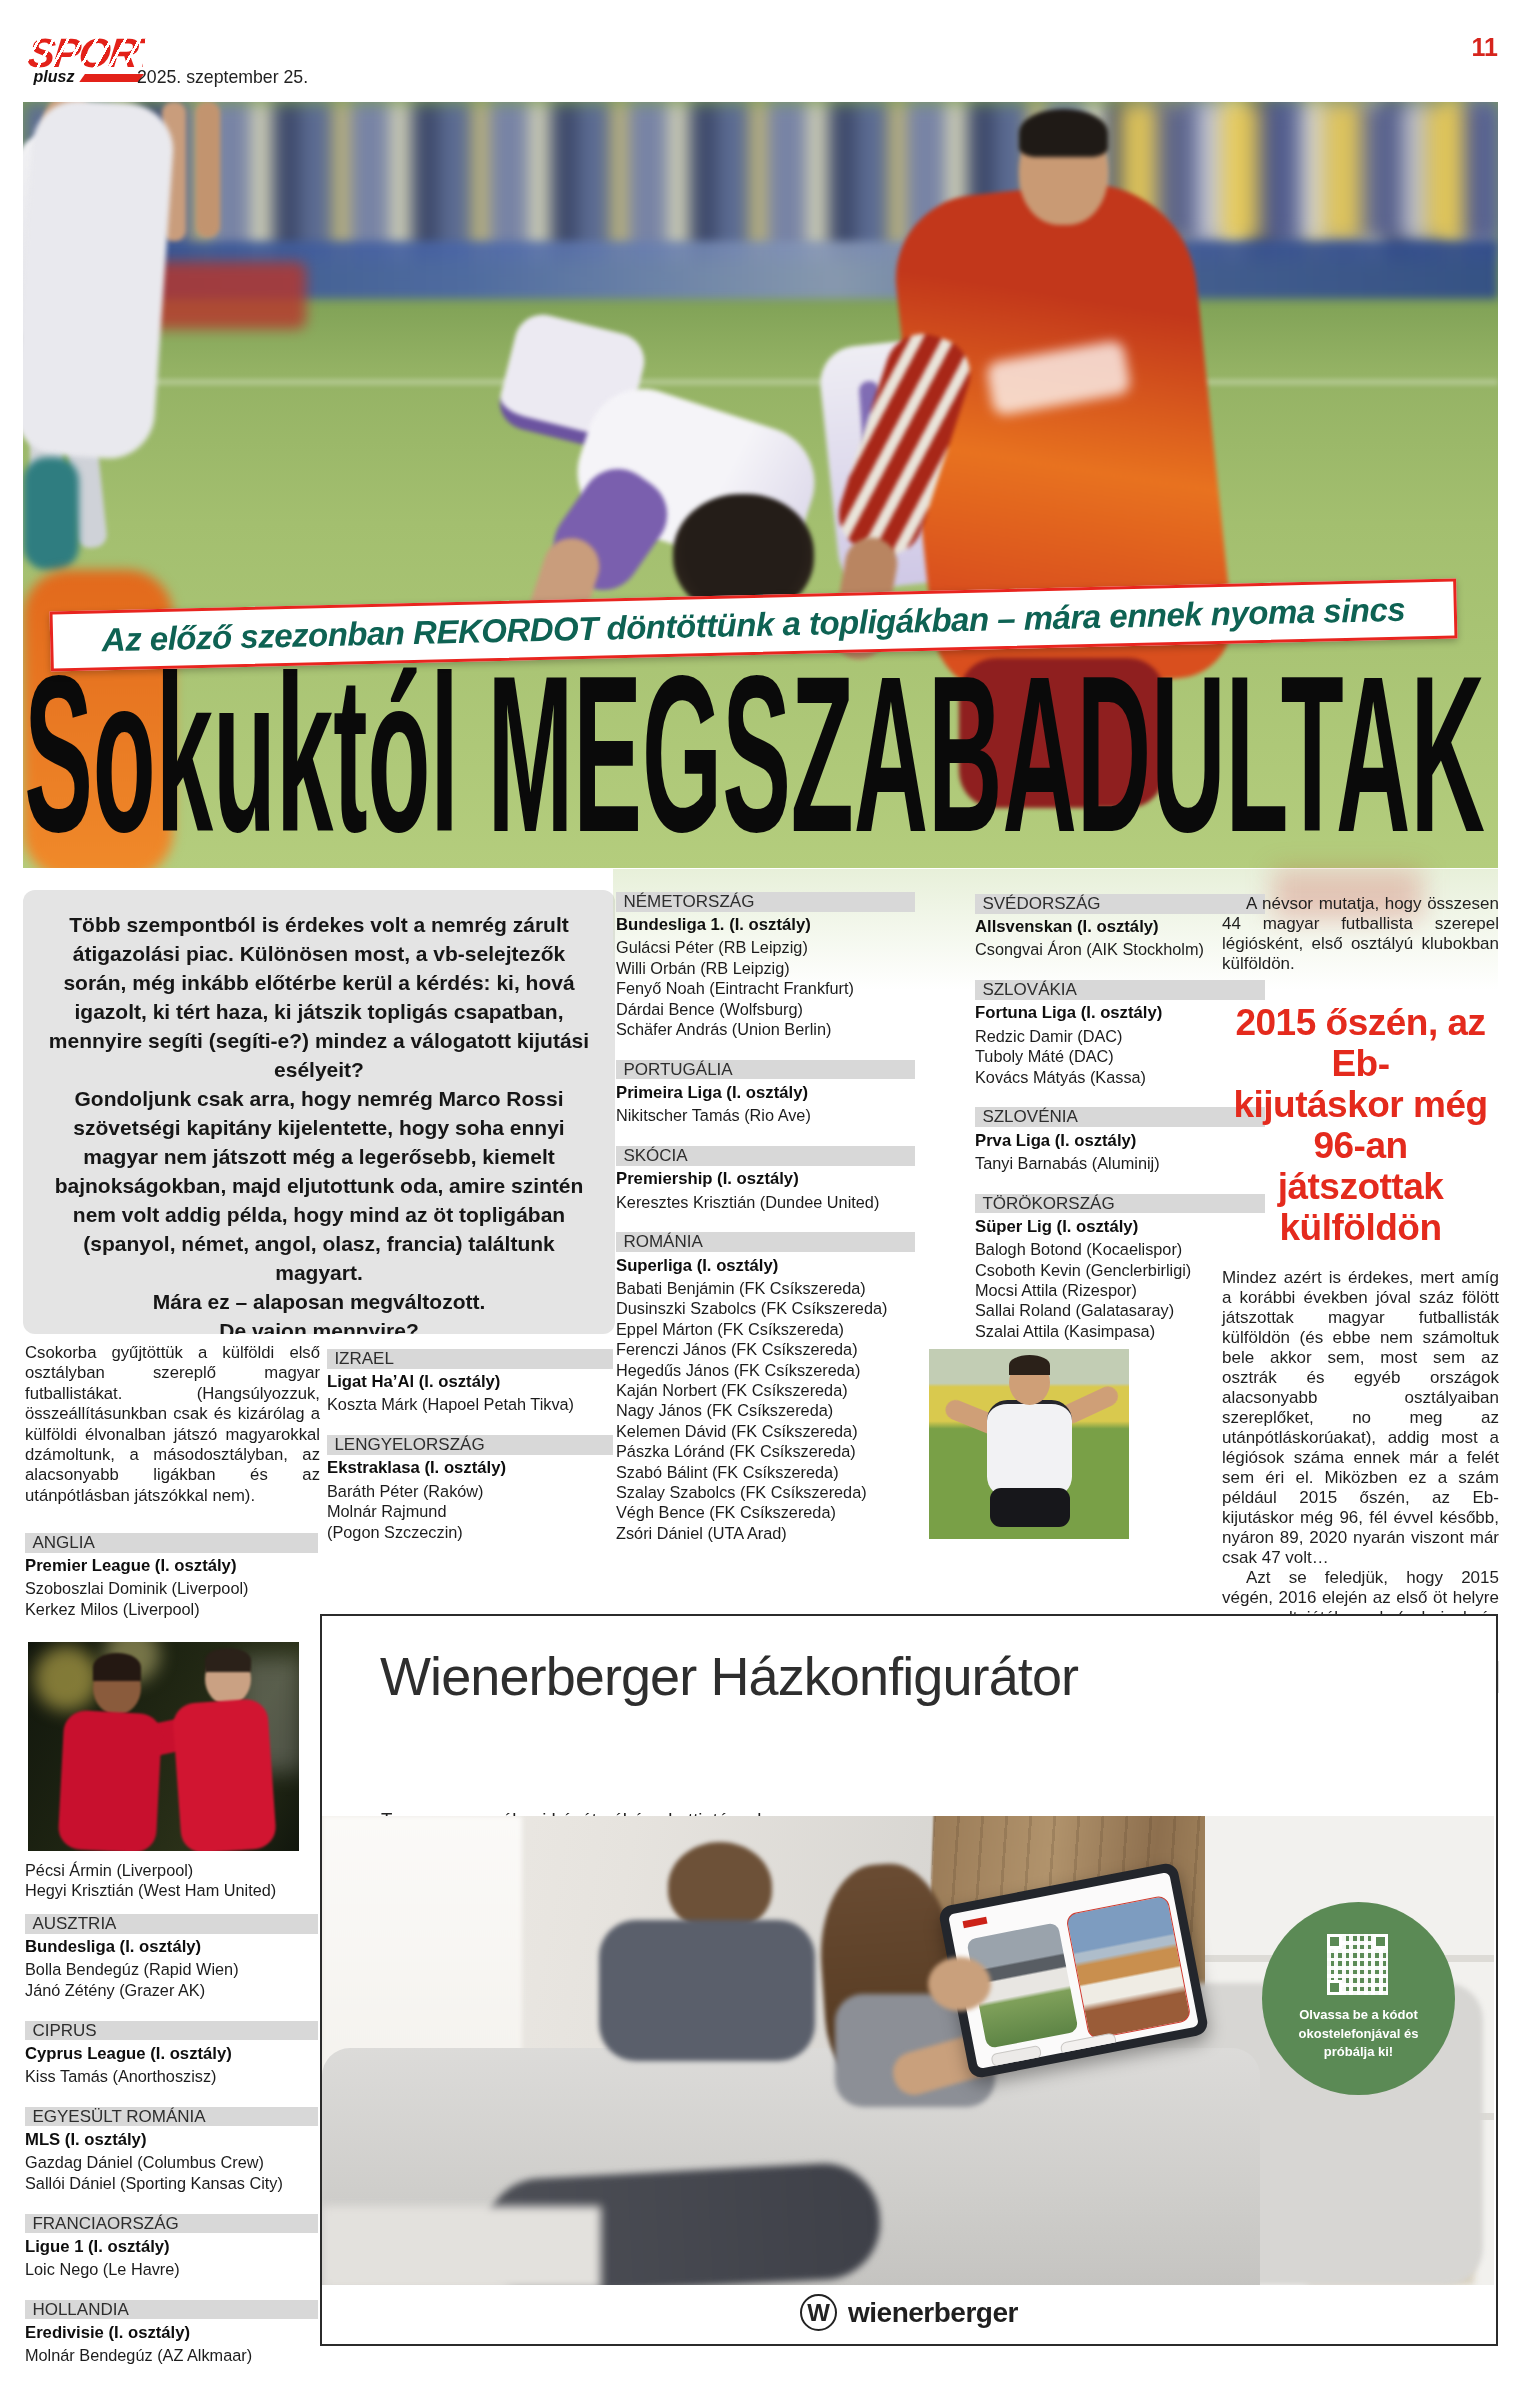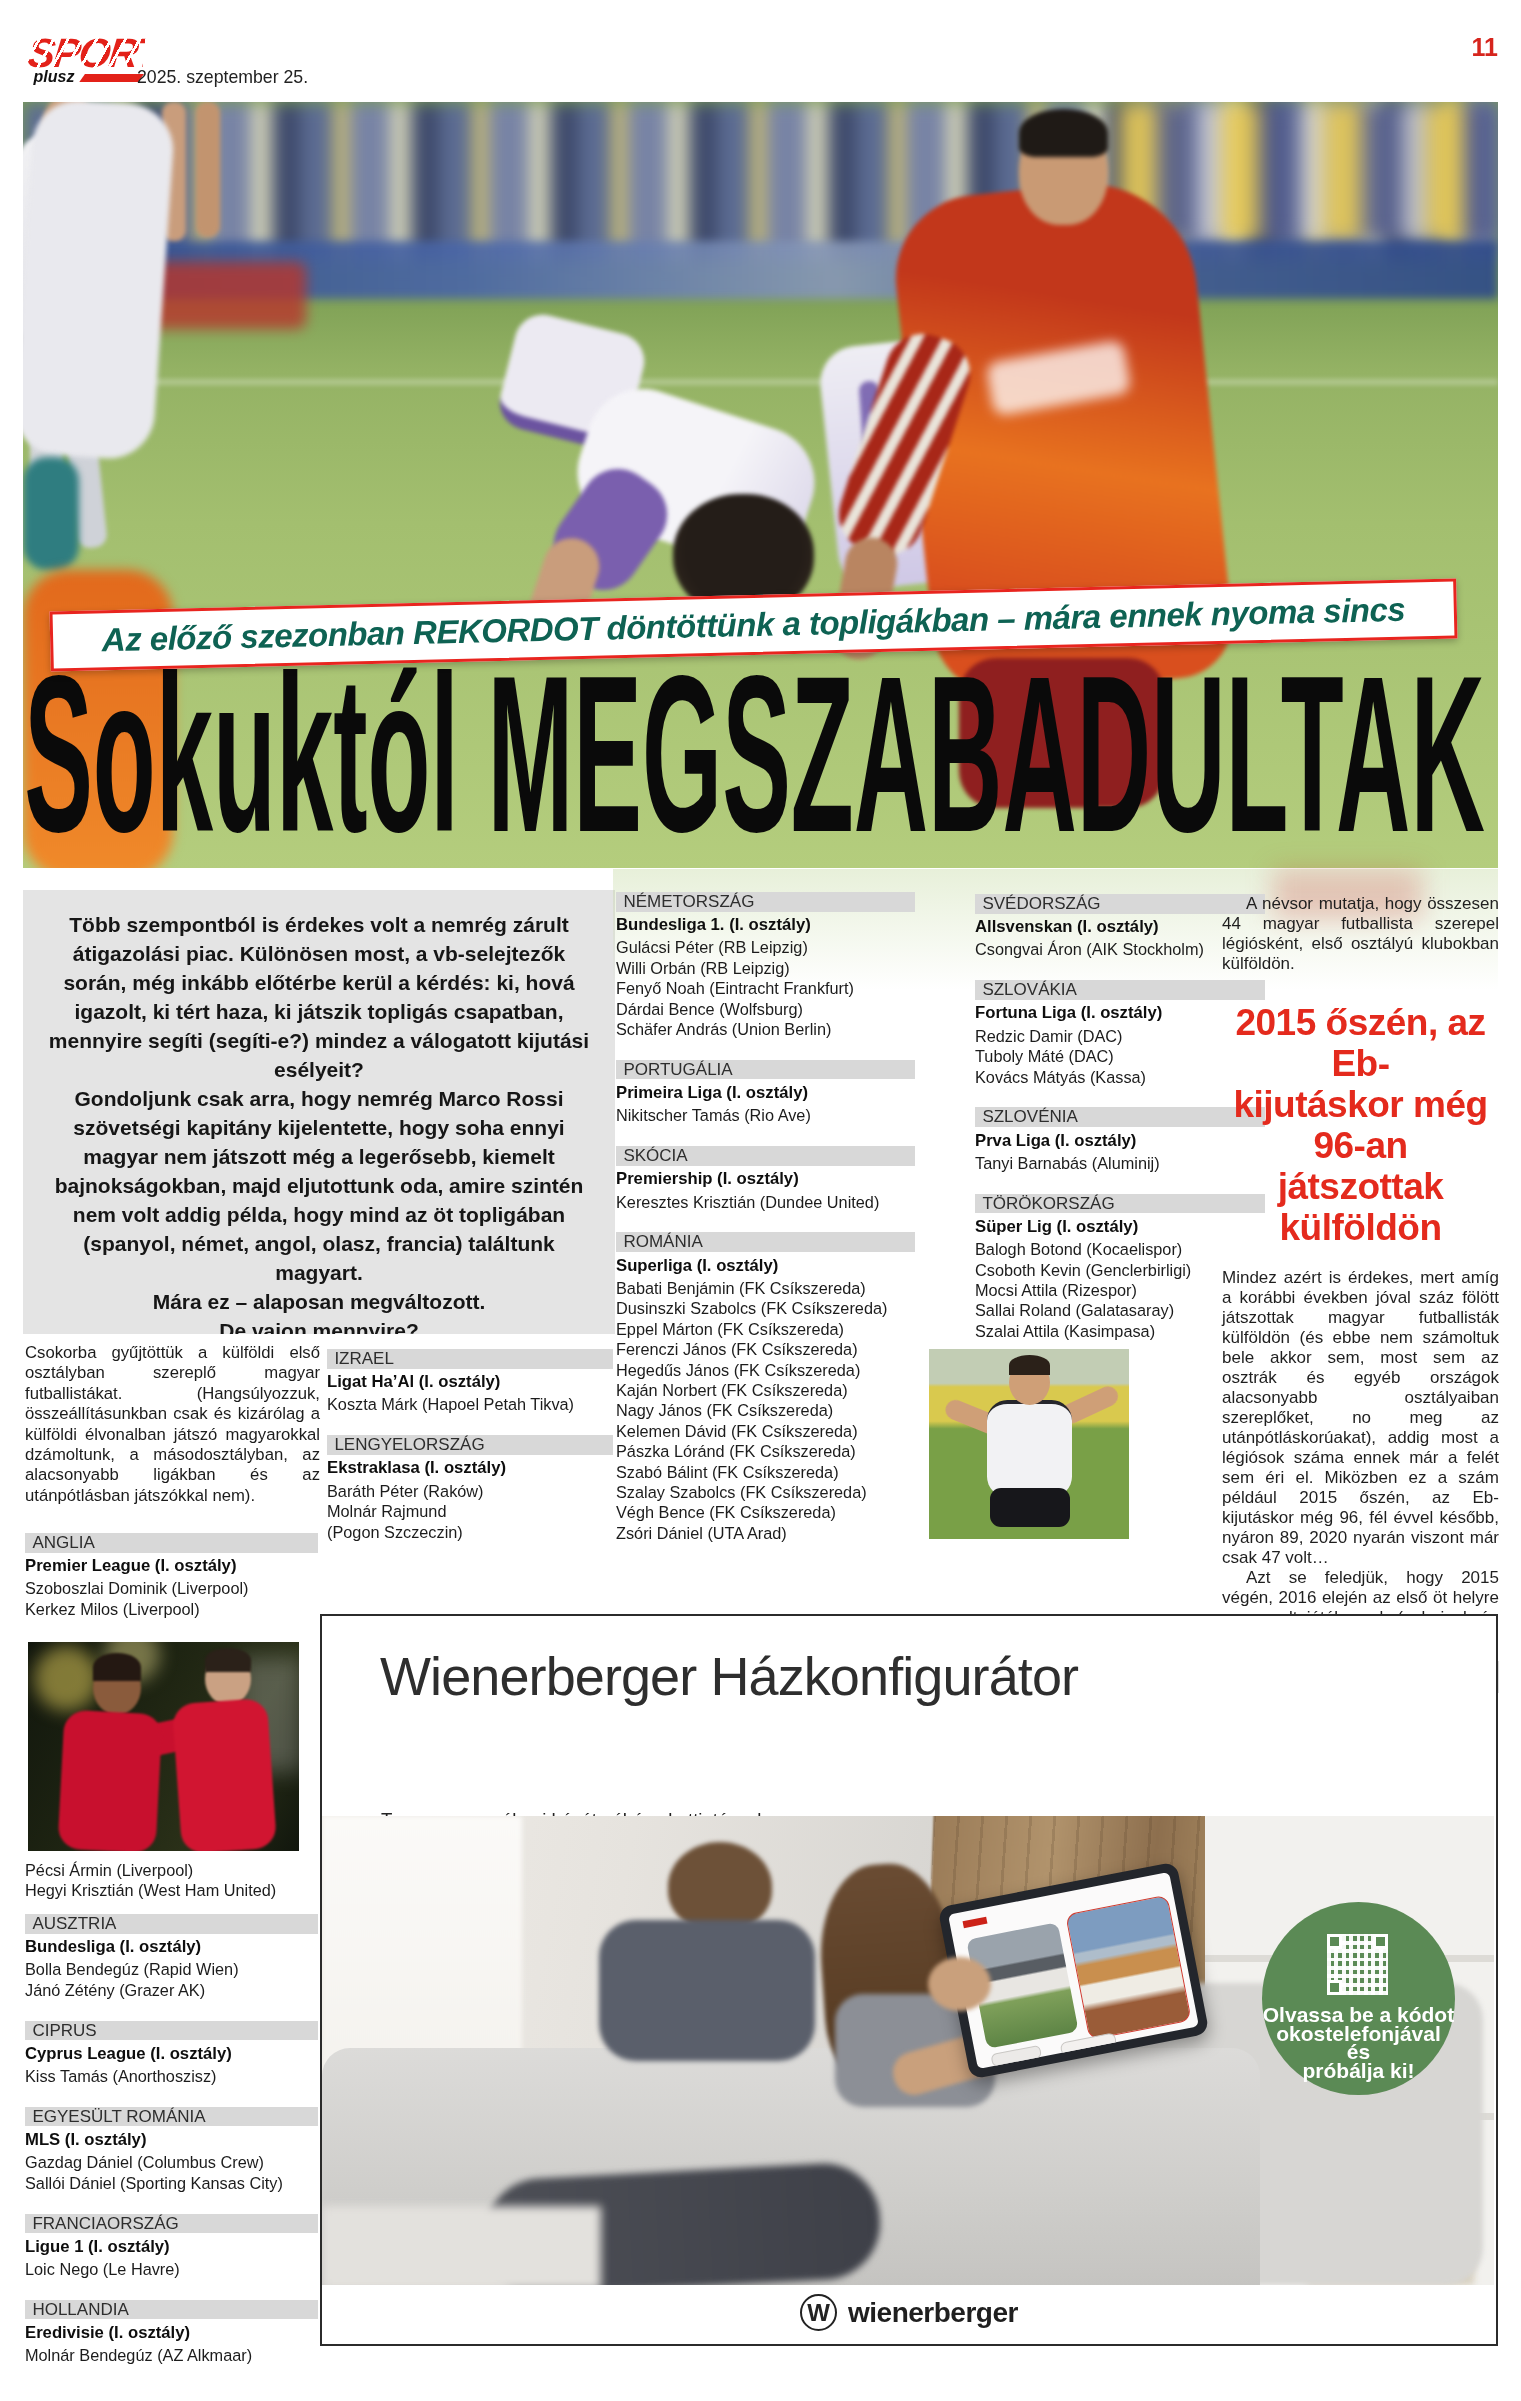--- a/index.html
+++ b/index.html
@@ -60,21 +60,21 @@
   .froros{left:1345px;top:33px;width:150px;height:308px;background:linear-gradient(#e2691c,#f08a2a);border-radius:46px;filter:blur(5.6px);}
   
   .kicker{position:absolute;left:50px;top:595px;width:1401px;height:54px;background:#fff;border:3.7px solid #e8251f;
     transform:rotate(-1.35deg);z-index:5;display:flex;align-items:center;justify-content:center;
     box-shadow:0 2.8px 7.4px rgba(0,0,0,.25);}
   .kicker span{font-style:italic;font-weight:bold;font-size:33px;color:#0e6253;white-space:nowrap;letter-spacing:-0.5px;}
   
   .headline{position:absolute;left:23px;top:641px;z-index:4;}
   
   .lead{position:absolute;left:23px;top:890px;width:592px;height:444px;background:#e4e4e4;box-sizing:border-box;
-    padding:20.4px 20.4px 0;overflow:hidden;}
+    padding:20.4px 20.4px 0;overflow:hidden;border-radius:12px;}
   .lead p{margin:0;font-weight:bold;font-size:21px;line-height:29px;text-align:center;color:#161616;}
   
   .col{position:absolute;}
   .country-bar{background:#d8d8d8;height:19.5px;line-height:19.5px;padding-left:7.4px;font-size:17px;color:#2e2e2e;}
   .league{font-weight:bold;font-size:16.7px;line-height:20.4px;margin:3.7px 0 1.9px;color:#0e0e0e;}
   .player{font-size:16.3px;line-height:20.4px;color:#1c1c1c;}
   .section{margin-bottom:20.4px;}
   .note{font-size:16.7px;line-height:20.4px;text-align:justify;color:#1c1c1c;}
   
   .photo-lfc{position:absolute;left:28px;top:1642px;width:271px;height:209px;overflow:hidden;
@@ -143,21 +143,21 @@
   .card2{position:absolute;left:115px;top:22px;width:104px;height:128px;border-radius:11px;border:1.9px solid #cf3b2f;box-sizing:border-box;
     background:linear-gradient(180deg,#7d9cc0 0 30%,#aebdcb 32% 38%,#c98f4e 42% 56%,#efece4 58% 72%,#9a5c38 78% 100%);}
   .btn1{position:absolute;left:15px;top:145px;width:48px;height:11px;background:#eceae8;border:0.9px solid #c9c7c4;border-radius:5.6px;}
   .btn2{position:absolute;left:85px;top:147px;width:54px;height:12px;background:#f3f1ef;border:0.9px solid #c9c7c4;border-radius:6.5px;}
   .qr-circle{position:absolute;left:940px;top:86px;width:193px;height:193px;border-radius:50%;background:#5b8a55;}
   .qr{position:absolute;left:65px;top:32px;width:61px;height:61px;
     background:repeating-linear-gradient(90deg,rgba(255,255,255,.95) 0 3.7px,transparent 3.7px 7.4px),
                repeating-linear-gradient(0deg,rgba(255,255,255,.95) 0 3.7px,transparent 3.7px 8.4px);}
   .qr .f{position:absolute;width:9.3px;height:9.3px;border:3.7px solid #fff;background:#5b8a55;}
   .qr .f.tl{left:0;top:0;} .qr .f.tr{right:0;top:0;} .qr .f.bl{left:0;bottom:0;}
-  .qr-text{position:absolute;left:0;top:104px;width:100%;text-align:center;color:#fff;font-weight:bold;font-size:21px;line-height:18.6px;}
+  .qr-text{position:absolute;left:0;top:104px;width:100%;text-align:center;color:#fff;font-weight:bold;font-size:13px;line-height:18.6px;}
   .ad-logo{position:absolute;left:0;bottom:7.4px;width:100%;height:48px;display:flex;align-items:center;justify-content:center;gap:11px;}
   .wcirc{width:37px;height:37px;border:2.8px solid #222;border-radius:50%;display:flex;align-items:center;justify-content:center;
     font-weight:bold;font-size:24px;color:#222;box-sizing:border-box;}
   .wname{font-weight:bold;font-size:28px;color:#1f1f1f;letter-spacing:-0.5px;}
 </style>
 </head>
 <body>
 
 <div class="page">
 

